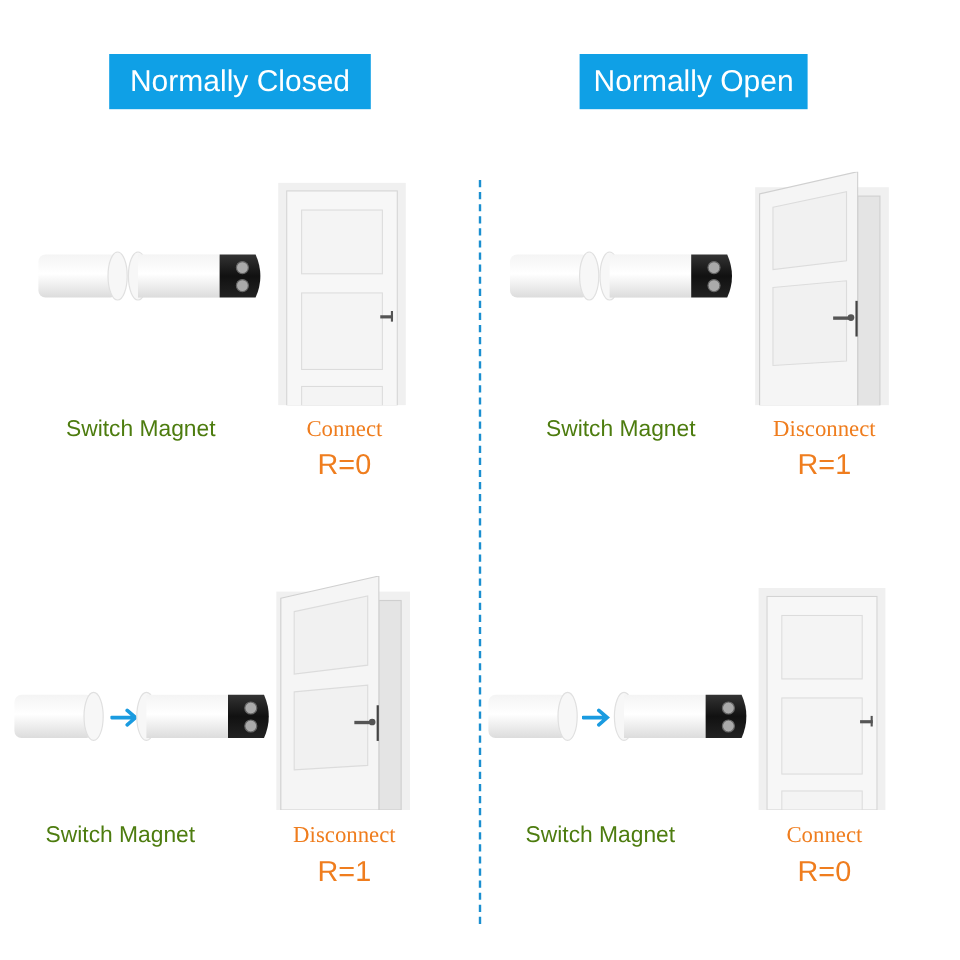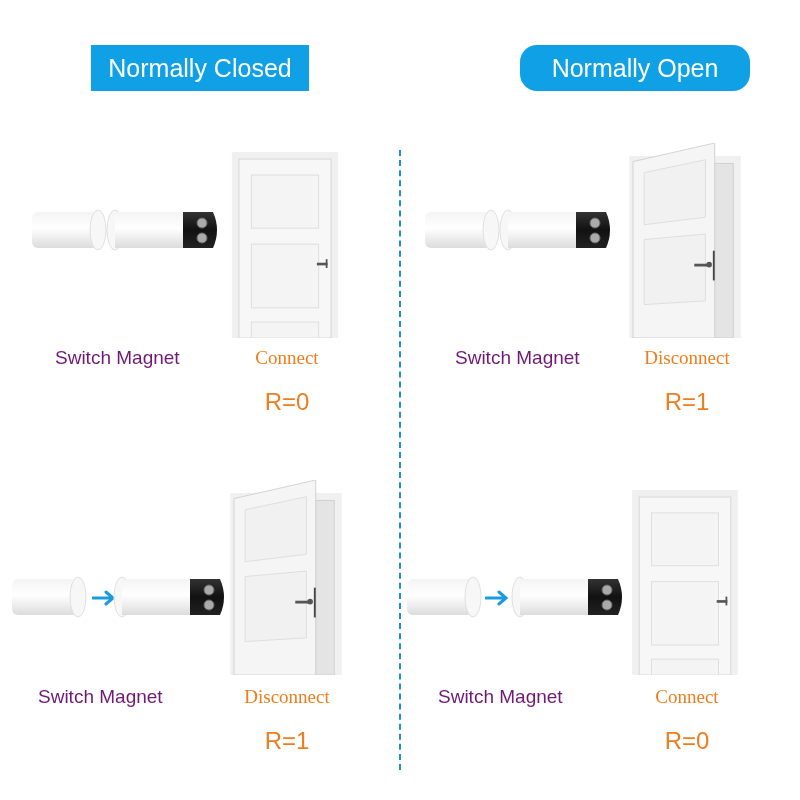--- a/index.html
+++ b/index.html
@@ -1,27 +1,27 @@
 <!DOCTYPE html>
 <html><head>
 <meta charset="utf-8">
 <style>
   * { box-sizing: border-box; margin: 0; padding: 0; }
   body { width: 800px; height: 800px; background: #ffffff; position: relative; overflow: hidden;
          font-family: "Liberation Sans", "DejaVu Sans", sans-serif; }
   .header-badge { position: absolute; top: 45px; height: 46px; background: #0fa0e6; color: #fff;
                   font-size: 25px; display: flex; align-items: center; justify-content: center; }
   #hdr-nc { left: 91px; width: 218px; }
-  #hdr-no { left: 520px; width: 230px; border-radius: 17px; }
+  #hdr-no { left: 483px; width: 190px; }
   .divider { position: absolute; left: 399px; top: 150px; height: 620px; width: 0;
              border-left: 2px dashed #1b8fd0; }
-  .label-black { position: absolute; font-size: 19px; color: #701a75; }
+  .label-black { position: absolute; font-size: 19px; color: #4d7c0f; }
   .label-orange { position: absolute; color: #ef7d1e; text-align: center; width: 140px; }
   .label-orange .state { font-size: 19px; display: block; font-family: Liberation Serif, serif; }
-  .label-orange .res { font-size: 24px; display: block; margin-top: 19px; }
+  .label-orange .res { font-size: 24px; display: block; margin-top: 5px; }
   .scene { position: absolute; }
   svg { display: block; }
 </style>
 </head>
 <body>
 
 <svg width="0" height="0" style="position:absolute">
   <defs>
     <linearGradient id="cyl" x1="0" y1="0" x2="0" y2="1">
       <stop offset="0" stop-color="#f4f4f4"></stop>

